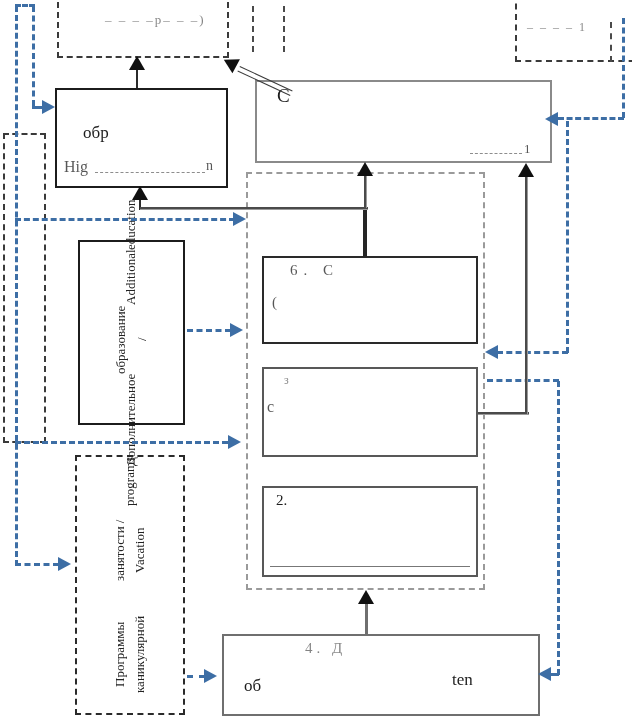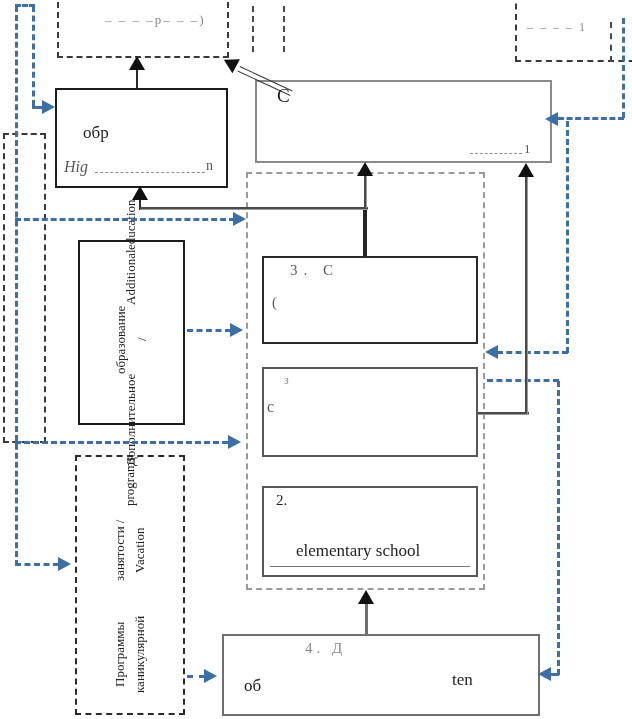--- a/index.html
+++ b/index.html
@@ -49,42 +49,41 @@
   <div class="stubv" style="left:283px;top:6px;height:46px;"></div>
 
   <div class="dashbox" style="left:515px;top:-28px;width:130px;height:90px;"></div>
   <div class="stubv" style="left:610px;top:22px;height:40px;"></div>
   <span class="frag vfaint" style="left:527px;top:20px;font-size:12px;letter-spacing:2px;">– – – – 1</span>
 
   <div class="dashbox" style="left:3px;top:133px;width:43px;height:310px;"></div>
 
   <div class="solidbox" style="left:55px;top:88px;width:173px;height:100px;"></div>
   <span class="frag" style="left:83px;top:123px;font-size:17px;">обр</span>
-  <span class="frag faint" style="left:64px;top:158px;font-size:16px;font-style:italic;">Hig</span>
+  <span class="frag faint" style="left:64px;top:158px;font-size:16px;">Hig</span>
   <div class="fadeline" style="left:95px;top:172px;width:110px;"></div>
   <span class="frag faint" style="left:206px;top:158px;font-size:14px;">n</span>
 
   <div class="graybox" style="left:255px;top:80px;width:297px;height:83px;"></div>
   <span class="frag" style="left:277px;top:85px;font-size:19px;">С</span>
   <div class="fadeline" style="left:470px;top:153px;width:52px;"></div>
   <span class="frag faint" style="left:524px;top:141px;font-size:13px;">1</span>
 
   <div class="graydash" style="left:246px;top:172px;width:239px;height:418px;"></div>
 
   <div class="solidbox" style="left:262px;top:256px;width:216px;height:88px;border-color:#2a2a2a;"></div>
-  <span class="frag faint" style="left:290px;top:262px;font-size:15px;letter-spacing:6px;">3. С</span>
+  <span class="frag faint" style="left:290px;top:262px;font-size:15px;letter-spacing:6px;">6. С</span>
   <span class="frag faint" style="left:272px;top:294px;font-size:15px;">(</span>
 
   <div class="solidbox" style="left:262px;top:367px;width:216px;height:90px;border-color:#585858;"></div>
   <span class="frag vfaint" style="left:284px;top:373px;font-size:12px;">з</span>
   <span class="frag faint" style="left:267px;top:398px;font-size:16px;">с</span>
 
   <div class="solidbox" style="left:262px;top:486px;width:216px;height:91px;border-color:#585858;"></div>
   <span class="frag" style="left:276px;top:492px;font-size:15px;">2.</span>
-  <span class="frag" style="left:296px;top:541px;font-size:17px;">elementary school</span>
   <div class="fadeline" style="left:270px;top:566px;width:200px;border-top:1.5px solid #777;"></div>
 
   <div class="solidbox" style="left:222px;top:634px;width:318px;height:82px;border-color:#6f6f6f;"></div>
   <span class="frag vfaint" style="left:305px;top:640px;font-size:15px;letter-spacing:4px;">4. Д</span>
   <span class="frag" style="left:244px;top:676px;font-size:17px;">об</span>
   <span class="frag" style="left:452px;top:670px;font-size:17px;text-align:center;">ten</span>
 
   <div class="solidbox" style="left:78px;top:240px;width:107px;height:185px;">
     <div class="vert" style="font-size:13px;">
       <span>Дополнительное</span>

